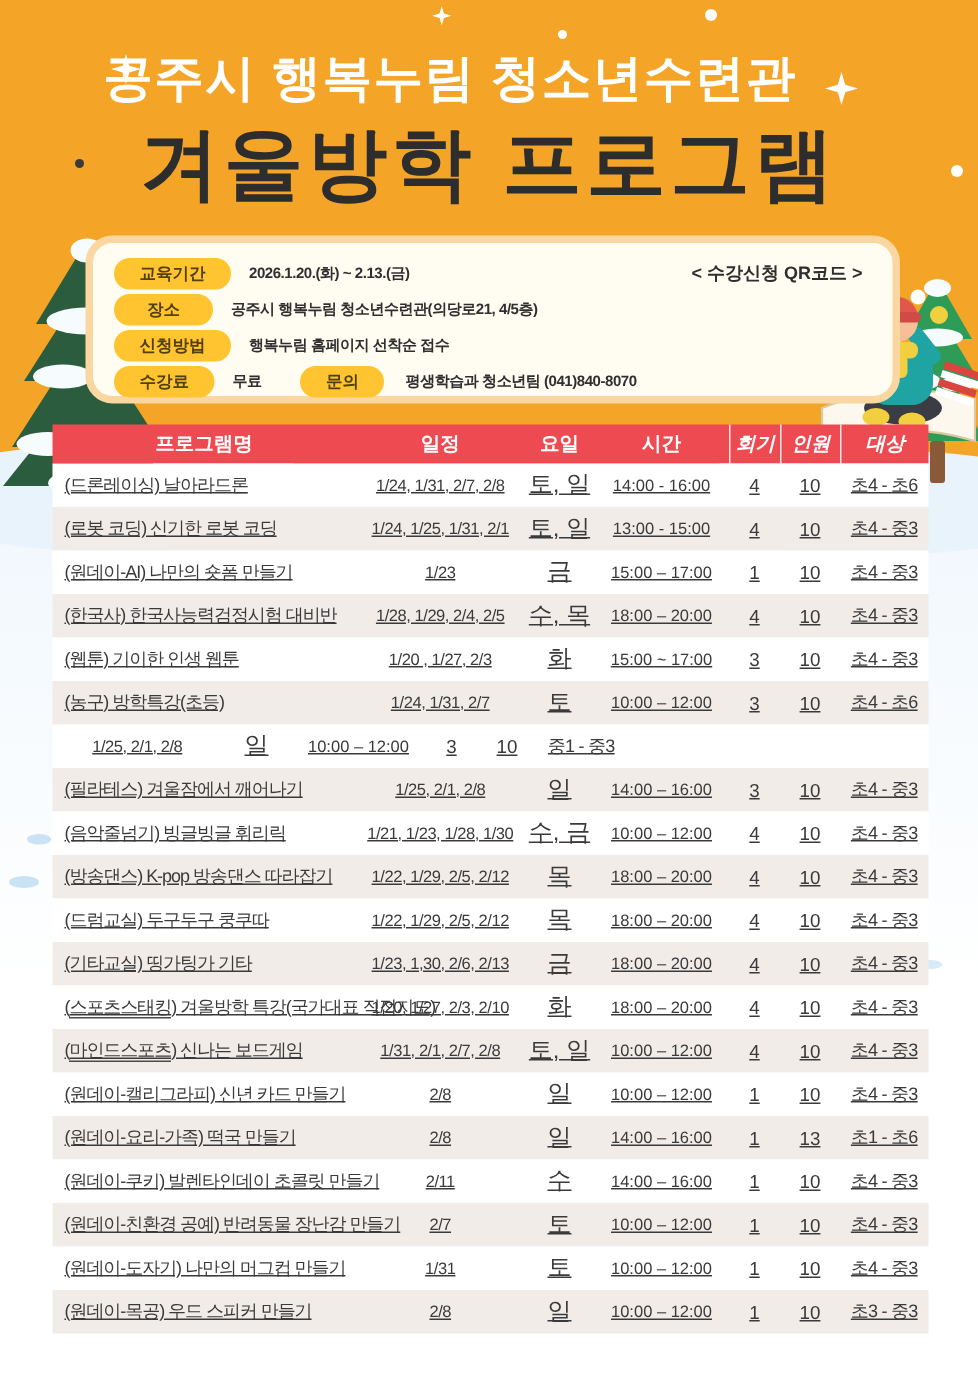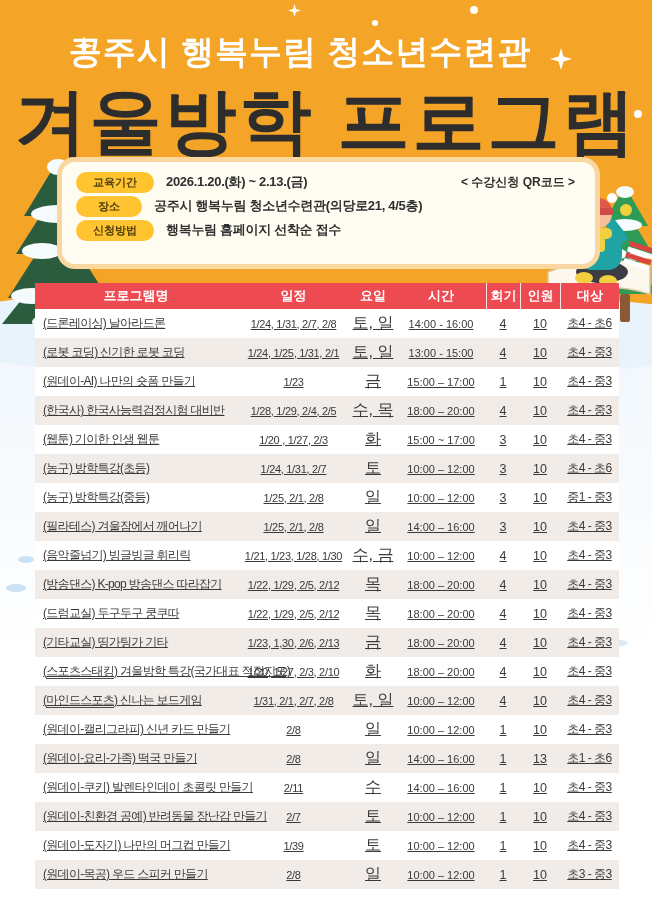--- a/index.html
+++ b/index.html
@@ -9,45 +9,45 @@
     background:linear-gradient(180deg,#e9f3fb 0%,#f2f8fd 40%,#ffffff 72%);
   }
   
   .orange-band{position:absolute;left:0;top:0;width:652px;height:312px;background:#f4a427;}
   .mound{position:absolute;background:#e9f3fb;border-radius:50%;}
   .mound.m1{left:-70px;top:296px;width:300px;height:72px;}
   .mound.m2{left:430px;top:300px;width:300px;height:70px;}
   .title-sub{position:absolute;left:0;top:30px;width:528px;text-align:center;
     color:#ffffff;font-size:33px;font-weight:bold;letter-spacing:1px;z-index:2;margin-left:36px;}
   .title-main{position:absolute;left:0;top:74px;width:652px;text-align:center;
-    color:#2d2d2d;font-size:72px;font-weight:900;letter-spacing:3px;z-index:2;}
+    color:#2d2d2d;font-size:53px;font-weight:900;letter-spacing:3px;z-index:2;}
   .sparkle{position:absolute;z-index:2;}
   .dot{position:absolute;border-radius:50%;z-index:2;}
   
   .info-box{position:absolute;left:57px;top:157px;width:543px;height:112px;z-index:4;
     background:#fffcf2;border:5px solid #fad7a0;border-radius:18px;
     padding:8px 14px;box-sizing:border-box;}
   .info-row{display:flex;align-items:center;height:24px;position:relative;}
   .pill{display:inline-block;min-width:66px;box-sizing:border-box;padding:3px 17px;
     background:#ffc42f;border-radius:12px;text-align:center;
     font-size:11px;font-weight:bold;color:#53400f;}
   .pill.small{min-width:50px;}
-  .info-val{margin-left:12px;font-size:13px;font-weight:bold;color:#2f2f2f;letter-spacing:-0.3px;}
+  .info-val{margin-left:12px;font-size:10px;font-weight:bold;color:#2f2f2f;letter-spacing:-0.3px;}
   .info-val.second{margin-left:14px;}
   .qr-note{position:absolute;right:6px;top:4px;font-size:12px;font-weight:bold;color:#2e2e2e;}
   .gap{width:26px;}
   
   .deco{position:absolute;z-index:1;}
   .deco.person{z-index:3;}
   
   .table{position:absolute;left:35px;top:283px;width:584px;z-index:5;}
   .thead{display:flex;height:26px;background:#ee4a52;color:#fff;}
   .thead .cell{display:flex;align-items:center;justify-content:center;
     font-size:13px;font-weight:bold;box-sizing:border-box;}
-  .thead .c4,.thead .c5,.thead .c6{border-left:1px solid rgba(255,255,255,.85);}
+  .thead .c4,.thead .c5,.thead .c6{border-left:1px solid rgba(255,255,255,.85);font-style:italic;}
   .trow{display:flex;height:29px;align-items:center;background:#ffffff;color:#3a3a3a;text-decoration:underline;}
   .trow:nth-child(even){background:#f1ece8;}
   .cell{box-sizing:border-box;text-align:center;}
   .c0{width:202px;} .c1{width:113px;} .c2{width:46px;} .c3{width:90px;}
   .c4{width:34px;} .c5{width:40px;} .c6{width:59px;}
   .cell.name{text-align:left;padding-left:8px;font-size:12px;letter-spacing:-0.7px;white-space:nowrap;overflow:visible;}
   .cell.dates{font-size:11px;letter-spacing:-0.3px;white-space:nowrap;}
   .cell.days{font-size:16px;}
   .cell.time{font-size:11px;white-space:nowrap;}
   .cell.num{font-size:12.5px;}
@@ -142,20 +142,27 @@
       <span class="qr-note">&lt; 수강신청 QR코드 &gt;</span>
     </div>
     <div class="info-row">
       <span class="pill">장소</span>
       <span class="info-val">공주시 행복누림 청소년수련관(의당로21, 4/5층)</span>
     </div>
     <div class="info-row">
       <span class="pill">신청방법</span>
       <span class="info-val">행복누림 홈페이지 선착순 접수</span>
     </div>
+    <div class="info-row">
+      <span class="pill">수강료</span>
+      <span class="info-val">무료</span>
+      <span class="gap"></span>
+      <span class="pill small">문의</span>
+      <span class="info-val second">평생학습과 청소년팀 (041)840-8070</span>
+    </div>
   </div>
 
   <div class="table">
     <div class="thead">
       <div class="cell c0">프로그램명</div>
       <div class="cell c1">일정</div>
       <div class="cell c2">요일</div>
       <div class="cell c3">시간</div>
       <div class="cell c4">회기</div>
       <div class="cell c5">인원</div>
@@ -210,21 +217,20 @@
         <div class="trow">
           <div class="cell c0 name">(농구) 방학특강(초등)</div>
           <div class="cell c1 dates">1/24, 1/31, 2/7</div>
           <div class="cell c2 days">토</div>
           <div class="cell c3 time">10:00 – 12:00</div>
           <div class="cell c4 num">3</div>
           <div class="cell c5 num">10</div>
           <div class="cell c6 target">초4 - 초6</div>
         </div>
         <div class="trow">
-          <div class="cell c0 name">(농구) 방학특강(중등)</div>
           <div class="cell c1 dates">1/25, 2/1, 2/8</div>
           <div class="cell c2 days">일</div>
           <div class="cell c3 time">10:00 – 12:00</div>
           <div class="cell c4 num">3</div>
           <div class="cell c5 num">10</div>
           <div class="cell c6 target">중1 - 중3</div>
         </div>
         <div class="trow">
           <div class="cell c0 name">(필라테스) 겨울잠에서 깨어나기</div>
           <div class="cell c1 dates">1/25, 2/1, 2/8</div>
@@ -319,21 +325,21 @@
           <div class="cell c0 name">(원데이-친환경 공예) 반려동물 장난감 만들기</div>
           <div class="cell c1 dates">2/7</div>
           <div class="cell c2 days">토</div>
           <div class="cell c3 time">10:00 – 12:00</div>
           <div class="cell c4 num">1</div>
           <div class="cell c5 num">10</div>
           <div class="cell c6 target">초4 - 중3</div>
         </div>
         <div class="trow">
           <div class="cell c0 name">(원데이-도자기) 나만의 머그컵 만들기</div>
-          <div class="cell c1 dates">1/39</div>
+          <div class="cell c1 dates">1/31</div>
           <div class="cell c2 days">토</div>
           <div class="cell c3 time">10:00 – 12:00</div>
           <div class="cell c4 num">1</div>
           <div class="cell c5 num">10</div>
           <div class="cell c6 target">초4 - 중3</div>
         </div>
         <div class="trow">
           <div class="cell c0 name">(원데이-목공) 우드 스피커 만들기</div>
           <div class="cell c1 dates">2/8</div>
           <div class="cell c2 days">일</div>

